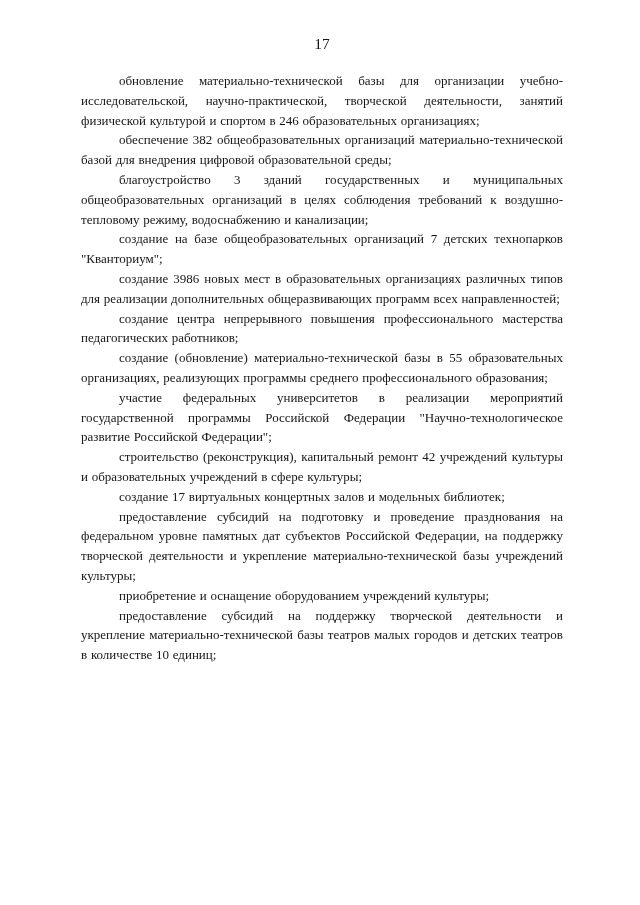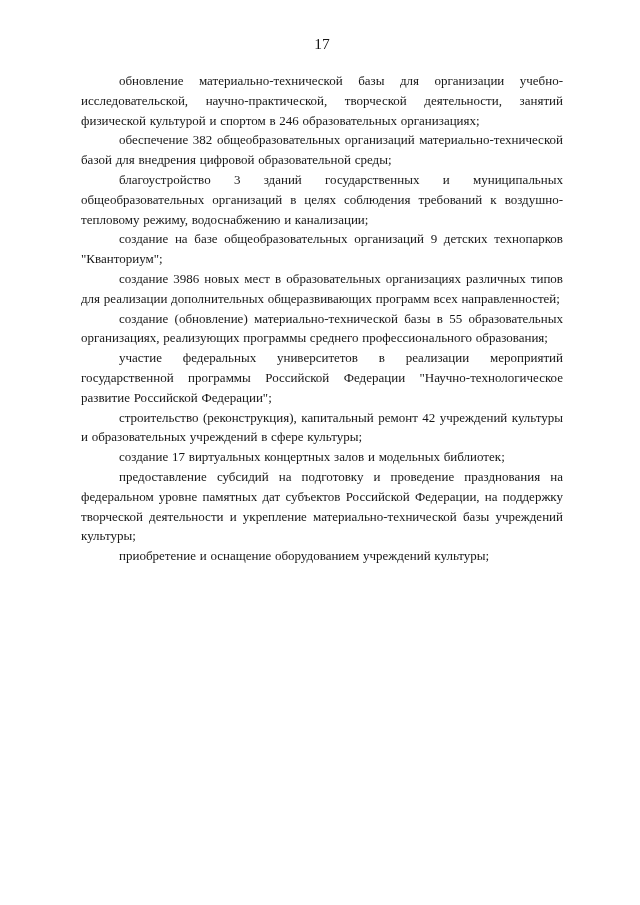--- a/index.html
+++ b/index.html
@@ -36,22 +36,24 @@
 </style>
 </head>
 <body>
 
 <div class="page">
   <div class="page-number">17</div>
   <div class="body-text">
     <p>обновление материально-технической базы для организации учебно-исследовательской, научно-практической, творческой деятельности, занятий физической культурой и спортом в 246 образовательных организациях;</p>
     <p>обеспечение 382 общеобразовательных организаций материально-технической базой для внедрения цифровой образовательной среды;</p>
     <p>благоустройство 3 зданий государственных и муниципальных общеобразовательных организаций в целях соблюдения требований к воздушно-тепловому режиму, водоснабжению и канализации;</p>
-    <p>создание на базе общеобразовательных организаций 9 детских технопарков "Кванториум";</p>
+    <p>создание на базе общеобразовательных организаций 7 детских технопарков "Кванториум";</p>
     <p>создание 3986 новых мест в образовательных организациях различных типов для реализации дополнительных общеразвивающих программ всех направленностей;</p>
+    <p>создание центра непрерывного повышения профессионального мастерства педагогических работников;</p>
     <p>создание (обновление) материально-технической базы в 55 образовательных организациях, реализующих программы среднего профессионального образования;</p>
     <p>участие федеральных университетов в реализации мероприятий государственной программы Российской Федерации "Научно-технологическое развитие Российской Федерации";</p>
     <p>строительство (реконструкция), капитальный ремонт 42 учреждений культуры и образовательных учреждений в сфере культуры;</p>
     <p>создание 17 виртуальных концертных залов и модельных библиотек;</p>
     <p>предоставление субсидий на подготовку и проведение празднования на федеральном уровне памятных дат субъектов Российской Федерации, на поддержку творческой деятельности и укрепление материально-технической базы учреждений культуры;</p>
     <p>приобретение и оснащение оборудованием учреждений культуры;</p>
+    <p>предоставление субсидий на поддержку творческой деятельности и укрепление материально-технической базы театров малых городов и детских театров в количестве 10 единиц;</p>
   </div>
 </div>
 
 </body></html>

